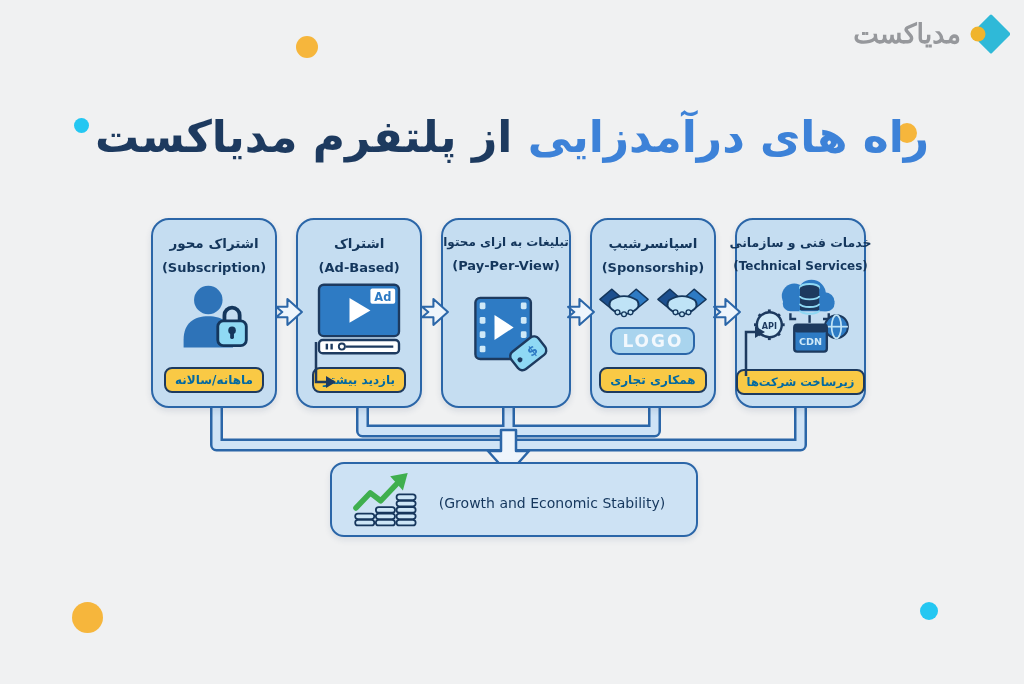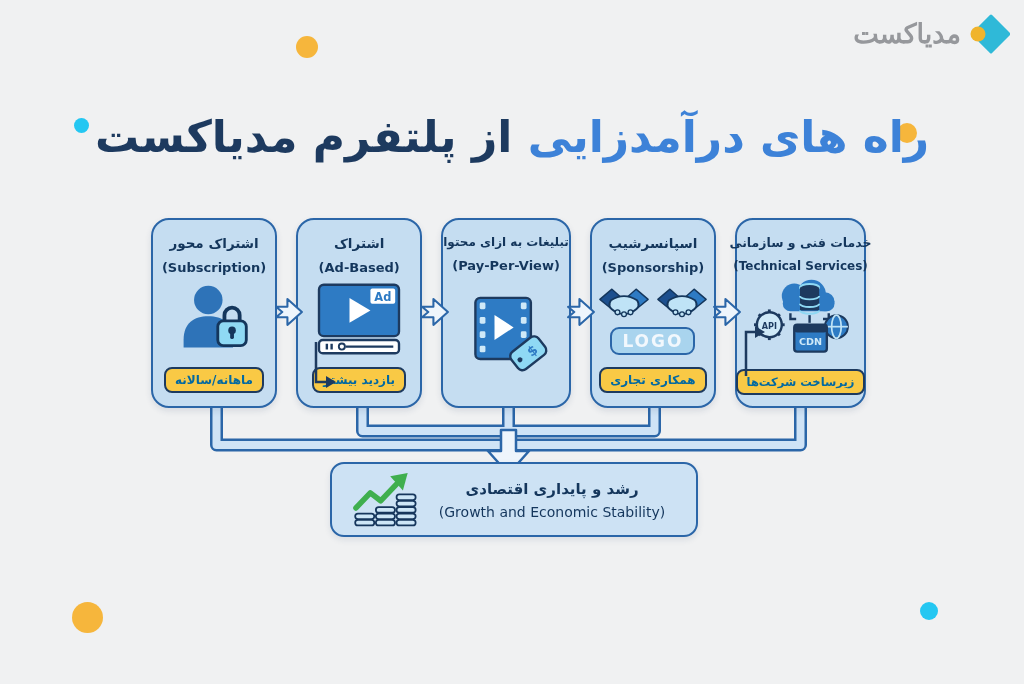--- a/index.html
+++ b/index.html
@@ -264,18 +264,17 @@
             <rect x="56" y="53" width="24" height="7" rx="3.5"></rect>
             <rect x="56" y="45" width="24" height="7" rx="3.5"></rect>
           <rect x="56" y="37" width="24" height="7" rx="3.5"></rect>
             <rect x="56" y="29" width="24" height="7" rx="3.5"></rect>
         </g>
         <polyline points="5,46 23,27 36,37 56,16" fill="none" stroke="#3faf4e" stroke-width="7" stroke-linecap="round" stroke-linejoin="round"></polyline>
         <polygon points="48,6 70,2 64,24" fill="#3faf4e"></polygon>
       </svg>
     </span>
     <div class="footer-text">
-      <div class="footer-title fa">رشد و پایداری اقتصادی</div>
       <div class="footer-sub">(Growth and Economic Stability)</div>
     </div>
   </div>
 
 </div>
 
 </body></html>

